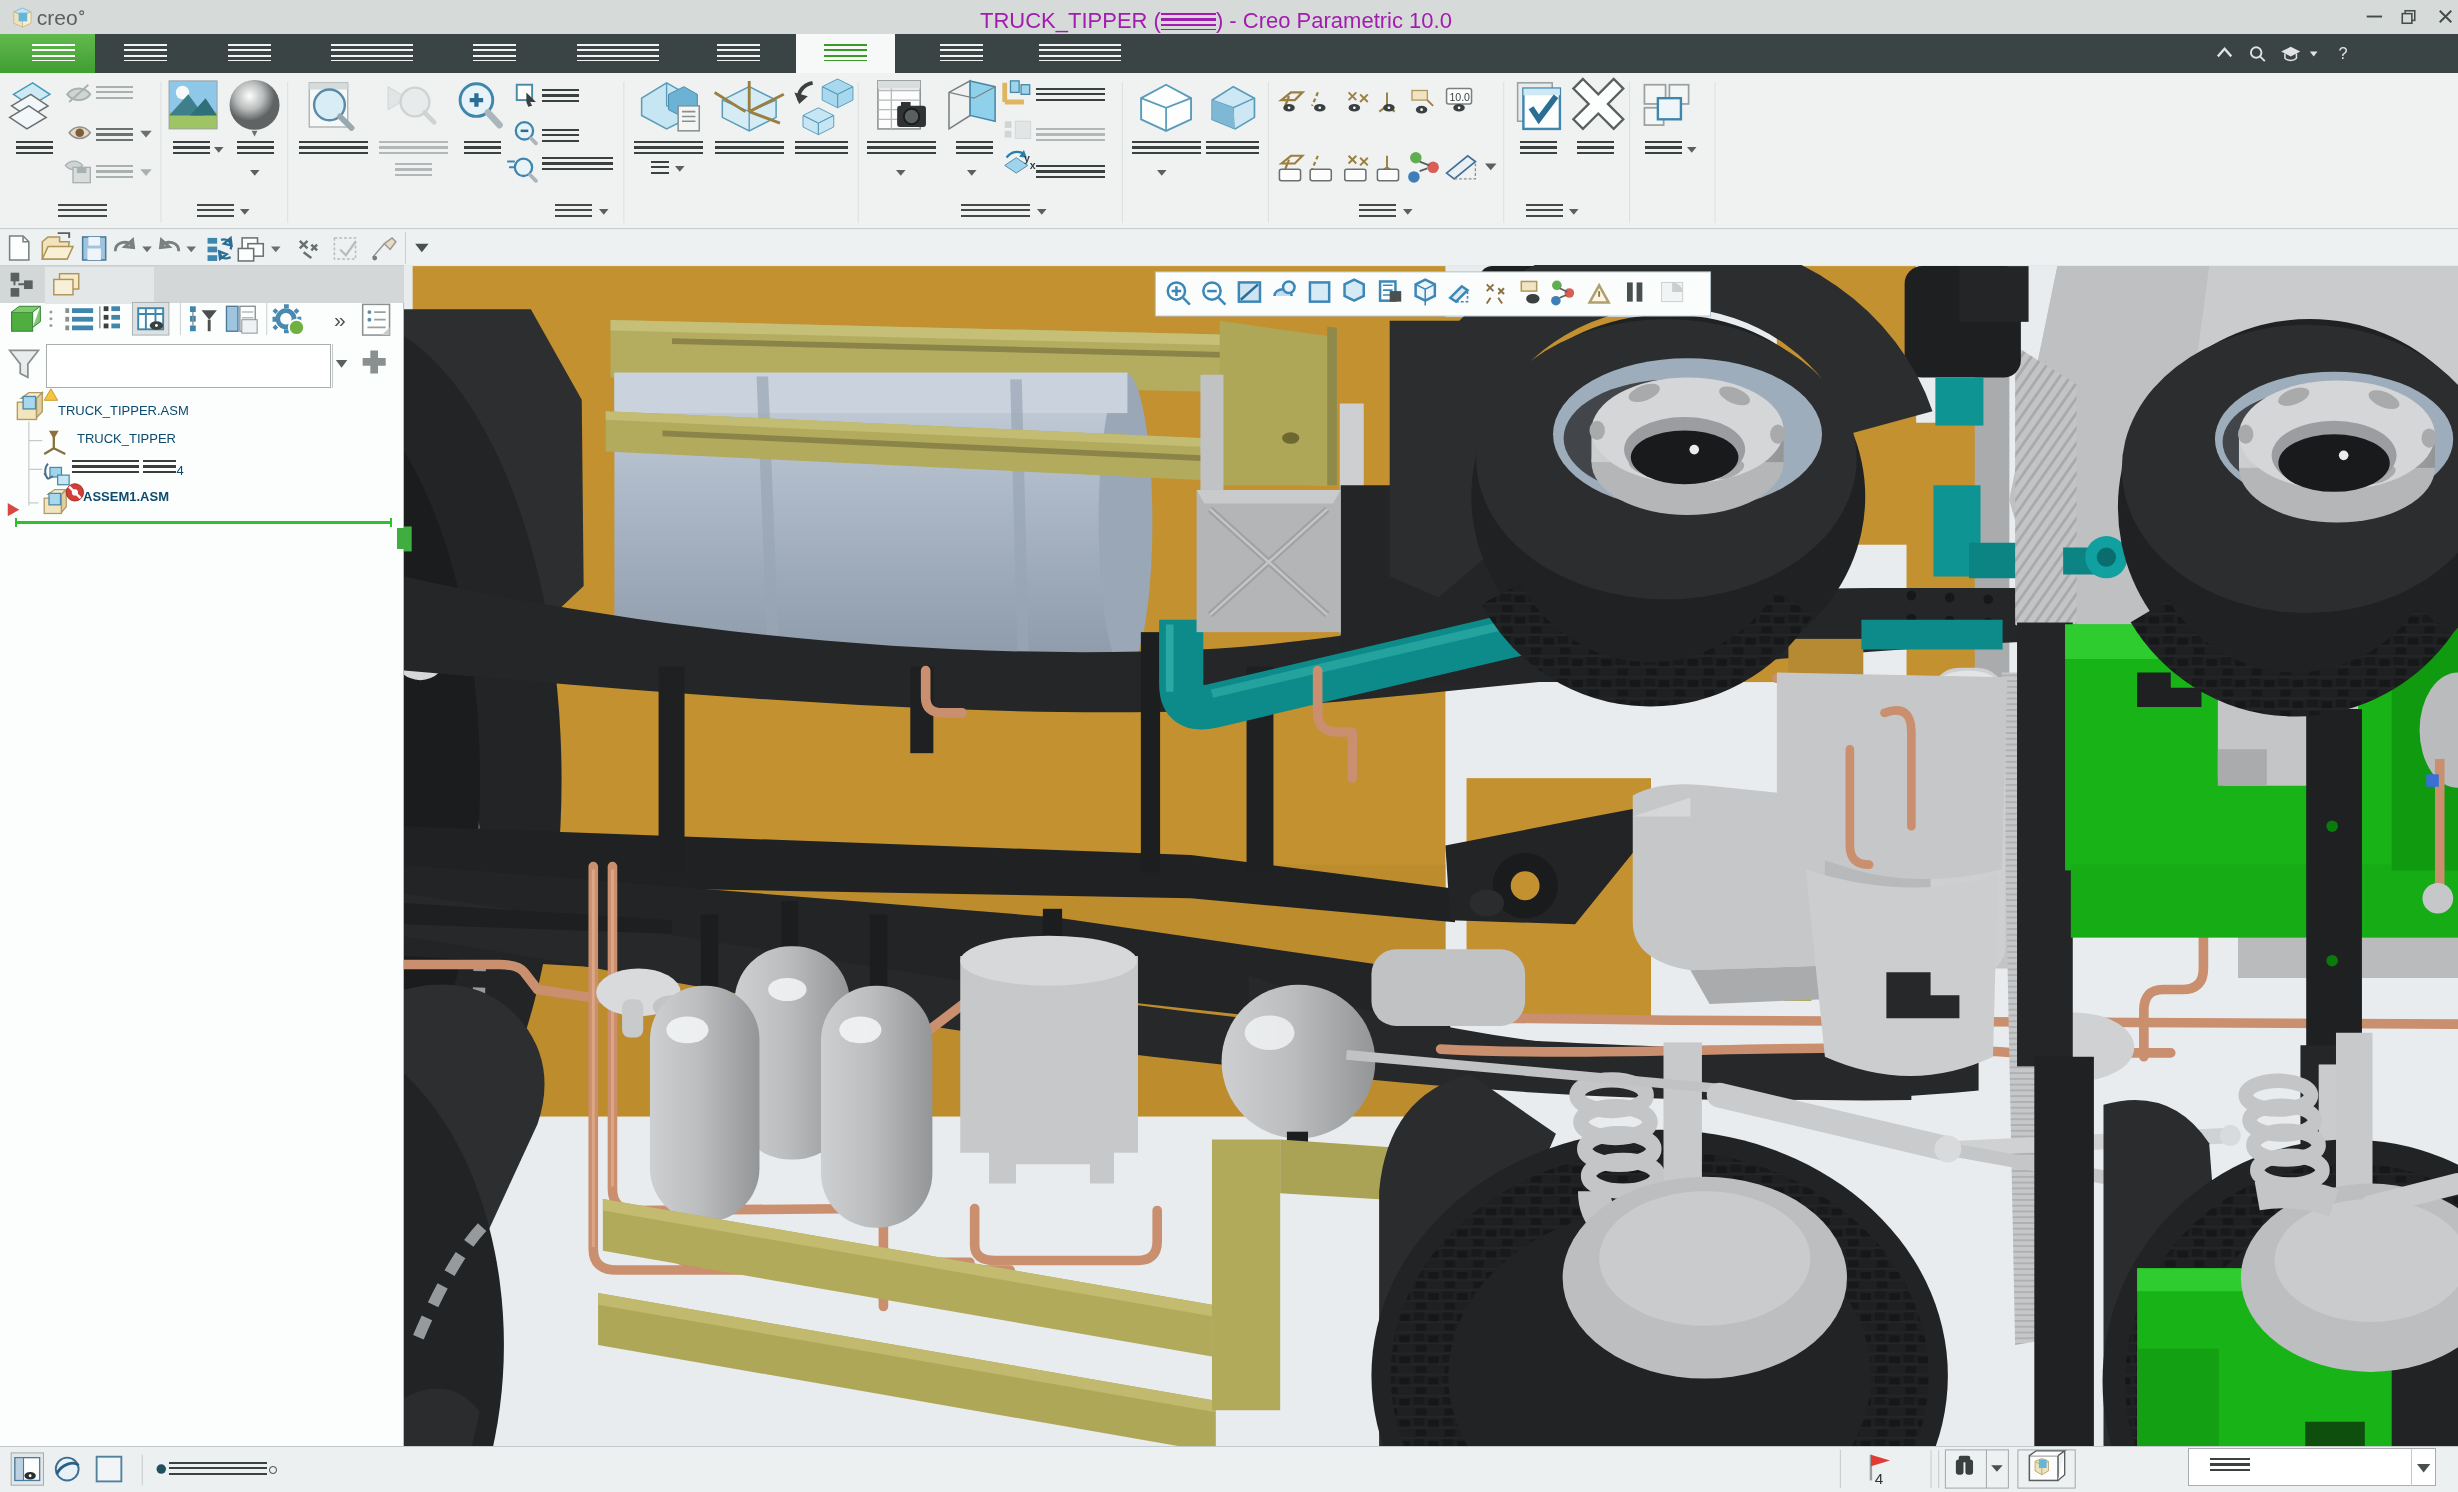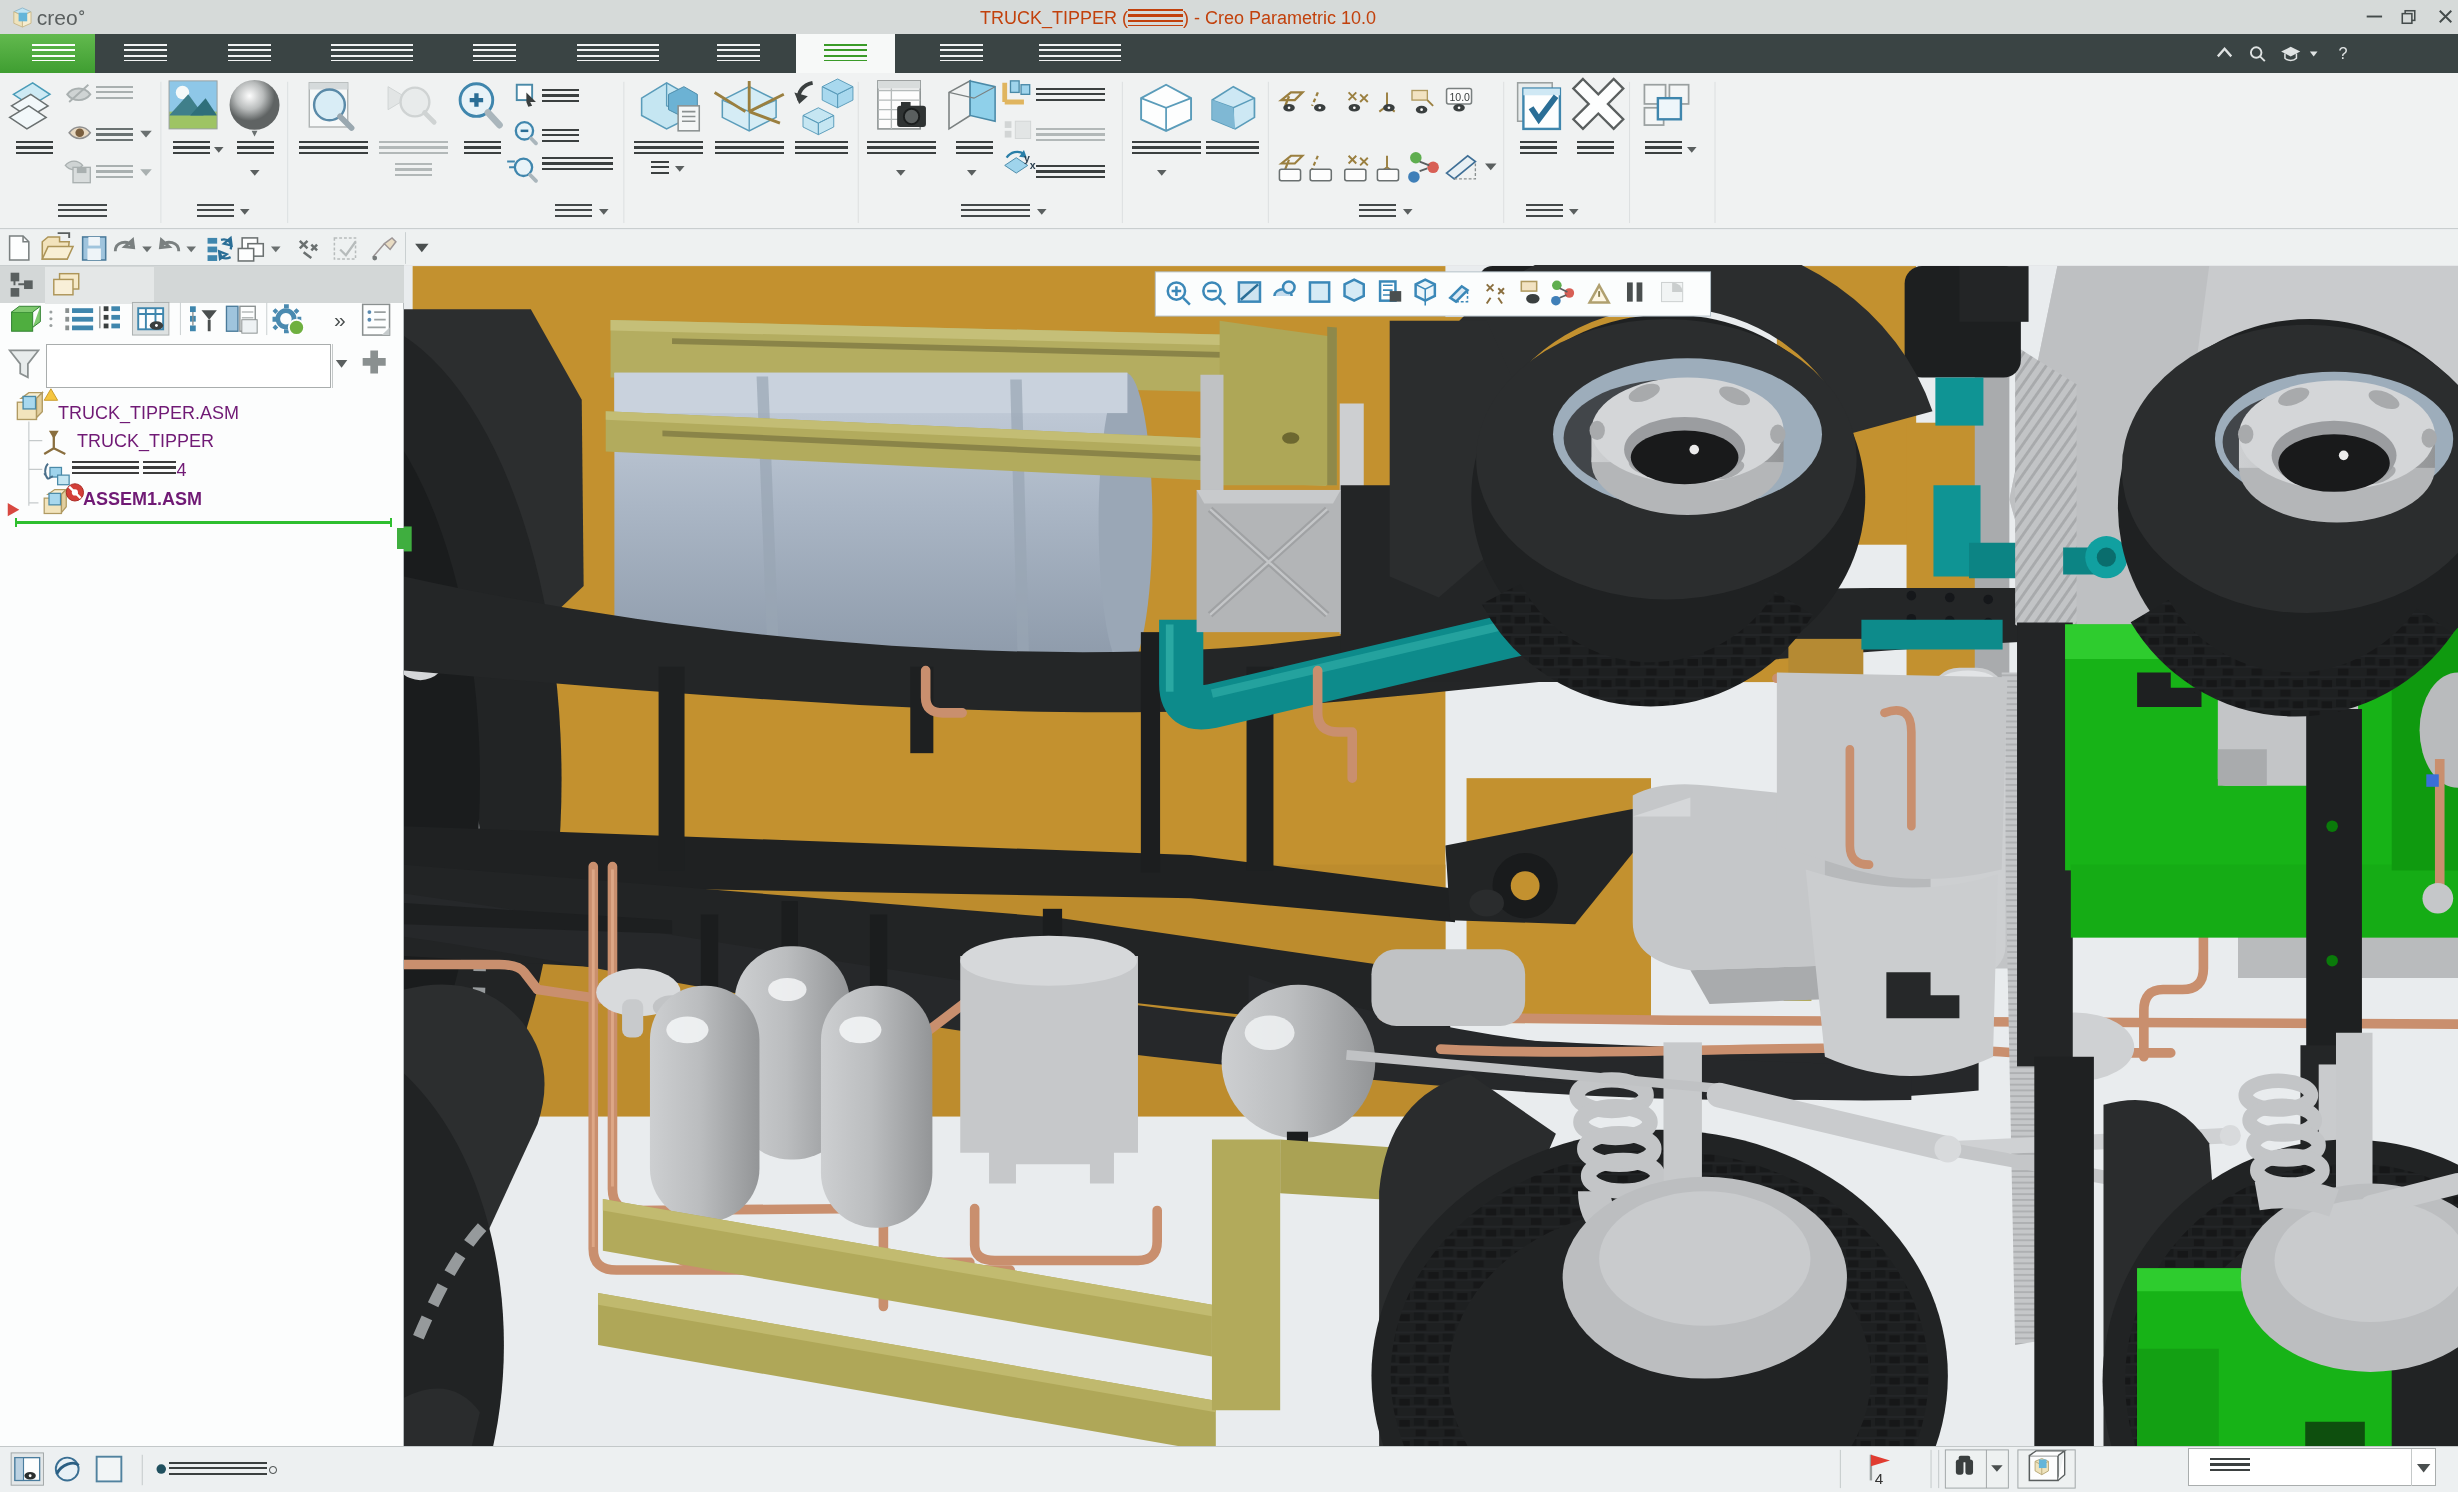--- a/index.html
+++ b/index.html
@@ -8,21 +8,21 @@
 #titlebar{left:0;top:0;width:2458px;height:34px;background:#d6dad9}
 #menubar{left:0;top:34px;width:2458px;height:39px;background:#3a4444}
 #filetab{left:0;top:34px;width:95px;height:39px;background:linear-gradient(180deg,#62b94e,#3f9e31)}
 #viewtab{left:796px;top:34px;width:99px;height:39px;background:#f7f9f8}
 #ribbon{left:0;top:73px;width:2458px;height:156px;background:#f0f2f2;border-bottom:1px solid #c9cecf}
 #qabar{left:0;top:230px;width:2458px;height:36px;background:#eef1f1;border-bottom:1px solid #c9cecf}
 #lpanel{left:0;top:266px;width:404px;height:1180px;background:#fcfdfd;border-right:1px solid #b6bbbd}
 #ptabs{left:0;top:266px;width:404px;height:37px;background:#d3d7d7}
 #ptab1{left:45px;top:267px;width:109px;height:37px;background:#e4e7e7}
 #statusbar{left:0;top:1446px;width:2458px;height:47px;background:#edf0f1;border-top:1px solid #c3c8c9}
-.tt{color:#701a75;font-size:18px}
+.tt{color:#0c4a6e;font-size:13px}
 input.flt{position:absolute;left:46px;top:344px;width:285px;height:44px;border:1px solid #a9adad;background:#fff}
 </style></head>
 <body>
 <div class="abs" id="titlebar"></div>
 <div class="abs" id="menubar"></div>
 <div class="abs" id="filetab"></div>
 <div class="abs" id="viewtab"></div>
 <div class="abs" id="ribbon"></div>
 <div class="abs" id="qabar"></div>
 <div class="abs" id="lpanel"></div>
@@ -356,21 +356,21 @@
 <div class="abs" style="left:397px;top:528px;width:8.6px;height:21px;background:#3fae3f"></div>
 
 <svg class="abs" style="left:9.6px;top:3.8px" width="86" height="27" viewBox="0 0 90 28">
  <path d="M4 8 L13 4 L22 8 L13 12 Z" fill="#bfe3f2" stroke="#8fb8cc" stroke-width="1"></path>
  <path d="M4 8 L4 20 L13 24 L13 12 Z" fill="#efe3bc" stroke="#c9b98a" stroke-width="1"></path>
  <path d="M22 8 L22 20 L13 24 L13 12 Z" fill="#f7edd0" stroke="#c9b98a" stroke-width="1"></path>
  <rect x="9" y="9" width="9" height="9" fill="#64b5d9"></rect>
  <text x="28" y="22" font-size="22" fill="#5a5f5f" font-family="Liberation Sans">creo</text>
  <circle cx="75" cy="9" r="2" fill="none" stroke="#5a5f5f" stroke-width="1.2"></circle>
 </svg>
-<div class="abs" style="left:980px;top:7.7px;width:500px;height:19px;color:#c2410c;font-size:18px;white-space:nowrap">TRUCK_TIPPER (<span class="z" style="width:55px;height:16.3px;vertical-align:-1.9px"></span>) - Creo Parametric 10.0</div>
+<div class="abs" style="left:980px;top:7.7px;width:500px;height:19px;color:#a21caf;font-size:22px;white-space:nowrap">TRUCK_TIPPER (<span class="z" style="width:55px;height:16.3px;vertical-align:-1.9px"></span>) - Creo Parametric 10.0</div>
 <svg class="abs" style="left:2359px;top:0" width="100" height="34" viewBox="0 0 104 35">
  <path d="M8 17 H24" stroke="#444b4b" stroke-width="2"></path>
  <rect x="48" y="11" width="10" height="10" fill="none" stroke="#444b4b" stroke-width="1.6"></rect>
  <rect x="45" y="14" width="10" height="10" fill="#d6dad9" stroke="#444b4b" stroke-width="1.6"></rect>
  <path d="M84 11 L96 23 M96 11 L84 23" stroke="#444b4b" stroke-width="2"></path>
 </svg>
 
 <span class="abs z" style="left:124px;top:44px;width:43px;height:17.3px;color:#f2f4f4"></span>
 <span class="abs z" style="left:228px;top:44px;width:43px;height:17.3px;color:#f2f4f4"></span>
 <span class="abs z" style="left:331px;top:44px;width:82px;height:17.3px;color:#f2f4f4"></span>

